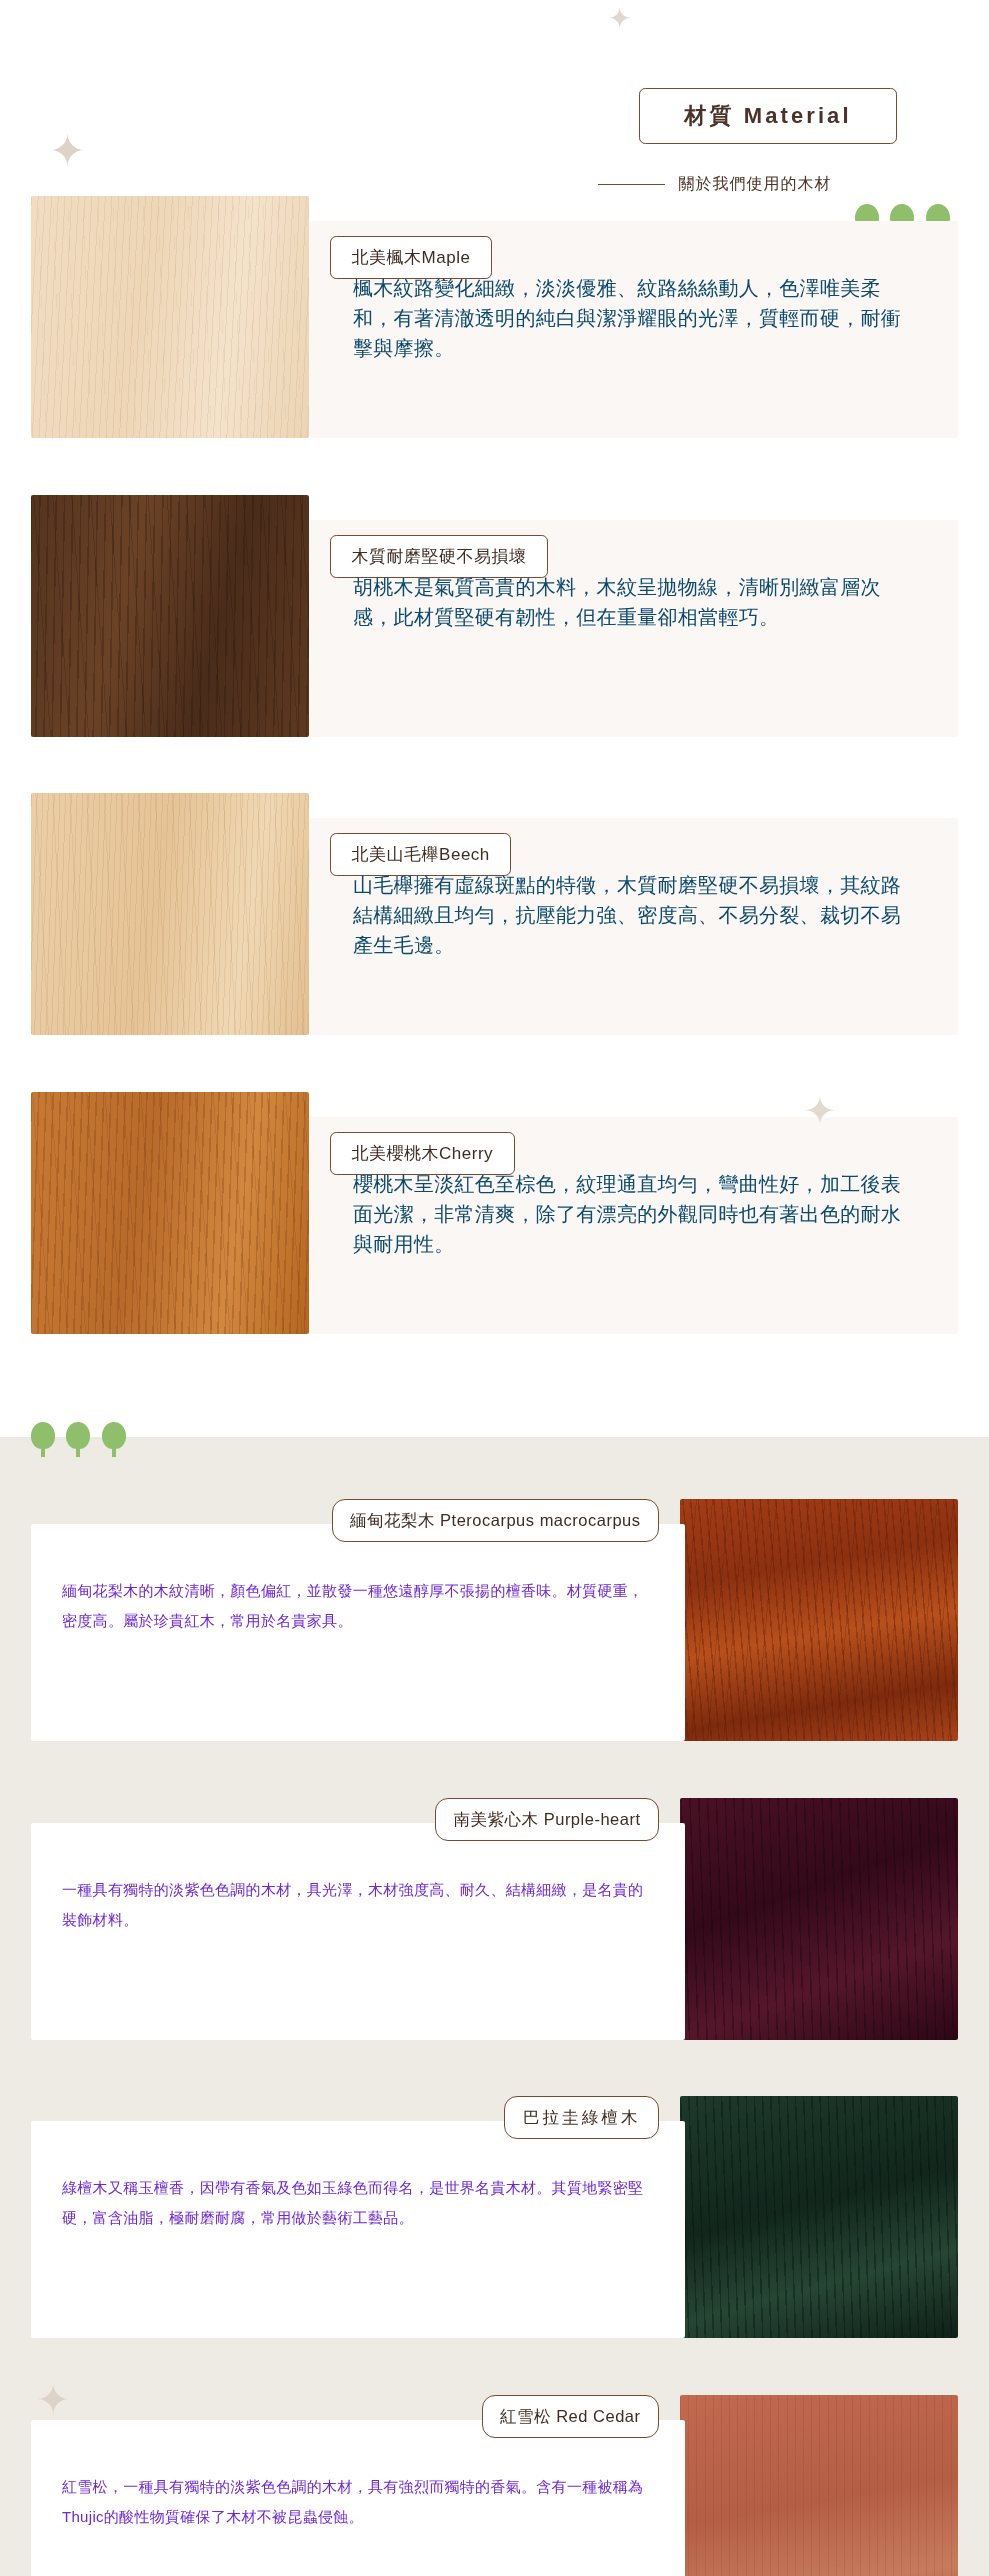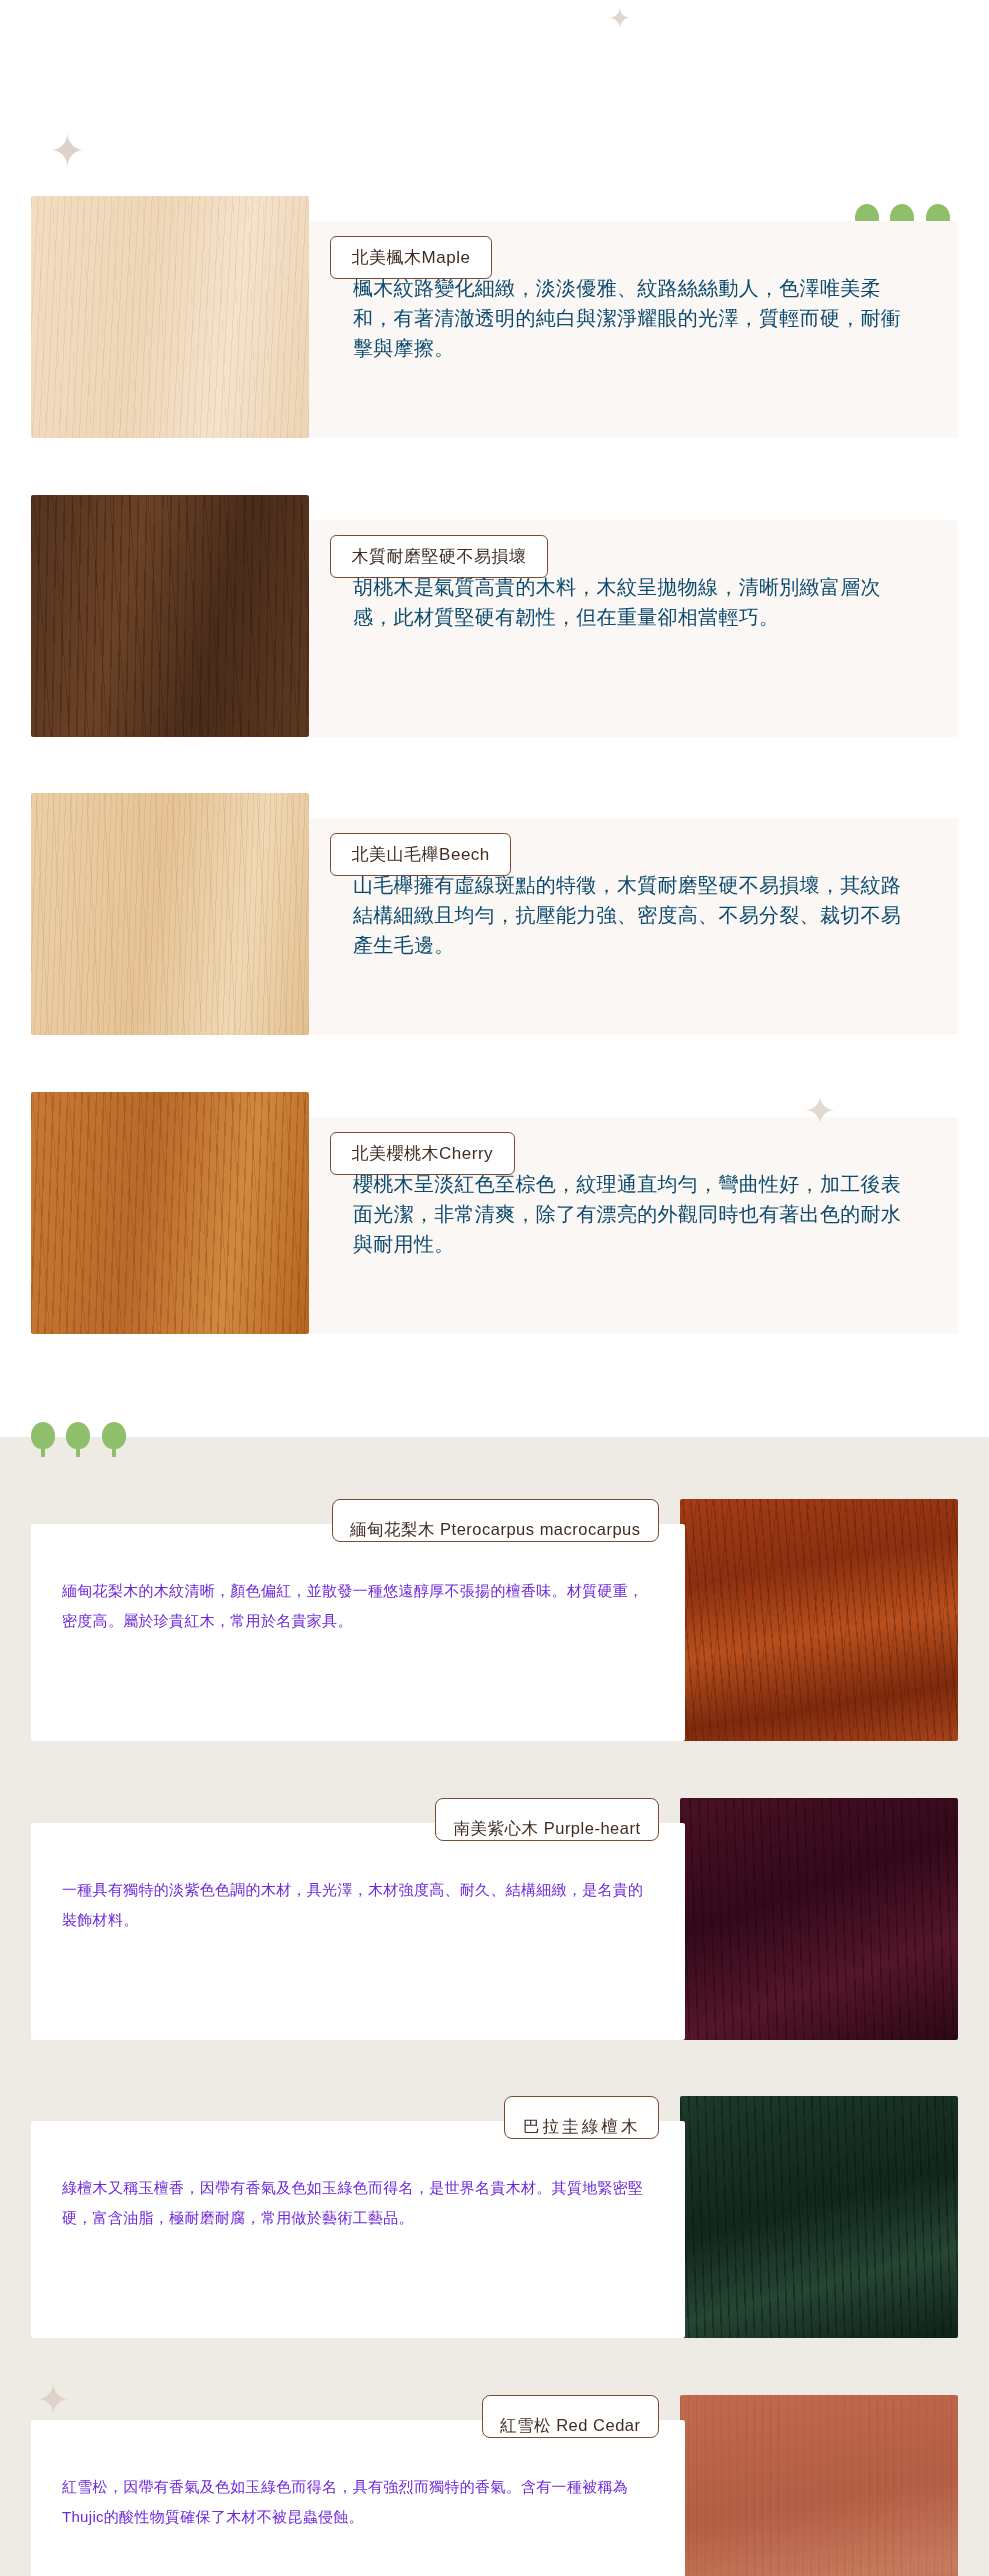--- a/index.html
+++ b/index.html
@@ -187,23 +187,23 @@
     border-radius: 2.1px;
   }
   .wood-card-r .name-tab {
     position: absolute;
     right: 299px;
     top: 0px;
     height: 43px;
     padding: 0 17.5px;
     background: #ffffff;
     border: 1.5px solid #7a4b32;
-    border-radius: 8px;
+    border-radius: 13px;
     display: flex;
-    align-items: flex-end;
+    align-items: center;
     white-space: nowrap;
   }
   .wood-card-r .name-tab span {
     font-size: 16.5px;
     color: #3f2c22;
     letter-spacing: 0.5px;
   }
   .wood-card-r .desc {
     position: absolute;
     left: 31px;
@@ -268,20 +268,29 @@
 </head>
 <body>
 
 <div class="page">
 
   <div class="top-section">
 
     <div class="sparkle s1">✦</div>
     <div class="sparkle s2">✦</div>
 
+    <div class="header">
+      <div class="title-box">
+        <span class="title-text">材質 Material</span>
+      </div>
+      <div class="subtitle-row">
+        <span class="subtitle-line"></span>
+        <span class="subtitle-text">關於我們使用的木材</span>
+      </div>
+    </div>
 
     <div class="trees t-top">
       <div class="tree">
           <div class="crown"></div>
           <div class="trunk"></div>
         </div>
       <div class="tree">
           <div class="crown"></div>
           <div class="trunk"></div>
         </div>
@@ -373,21 +382,21 @@
       </div>
       <div class="desc">綠檀木又稱玉檀香，因帶有香氣及色如玉綠色而得名，是世界名貴木材。其質地緊密堅硬，富含油脂，極耐磨耐腐，常用做於藝術工藝品。</div>
     </div>
 
     <div class="wood-card-r" style="top:958px">
       <div class="swatch tex-redcedar rounded"></div>
       <div class="panel"></div>
       <div class="name-tab">
         <span>紅雪松 Red Cedar</span>
       </div>
-      <div class="desc">紅雪松，因帶有香氣及色如玉綠色而得名，具有強烈而獨特的香氣。含有一種被稱為Thujic的酸性物質確保了木材不被昆蟲侵蝕。</div>
+      <div class="desc">紅雪松，一種具有獨特的淡紫色色調的木材，具有強烈而獨特的香氣。含有一種被稱為Thujic的酸性物質確保了木材不被昆蟲侵蝕。</div>
     </div>
 
     <div class="wood-card-r" style="top:1185px">
       
       
       
       
     </div>
 
     <div class="sparkle" style="top:943px; left:36px; font-size:41px; color:#ded3c9;">✦</div>

